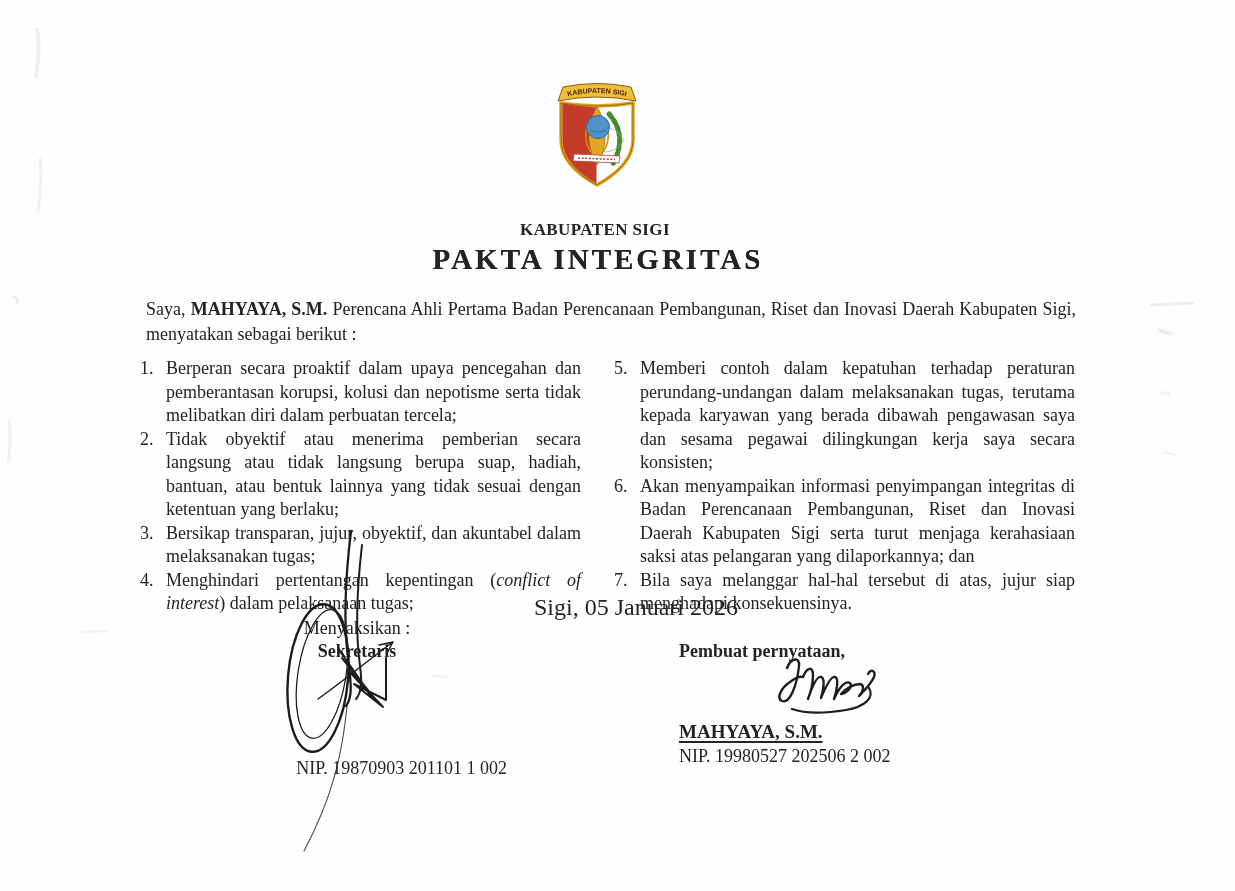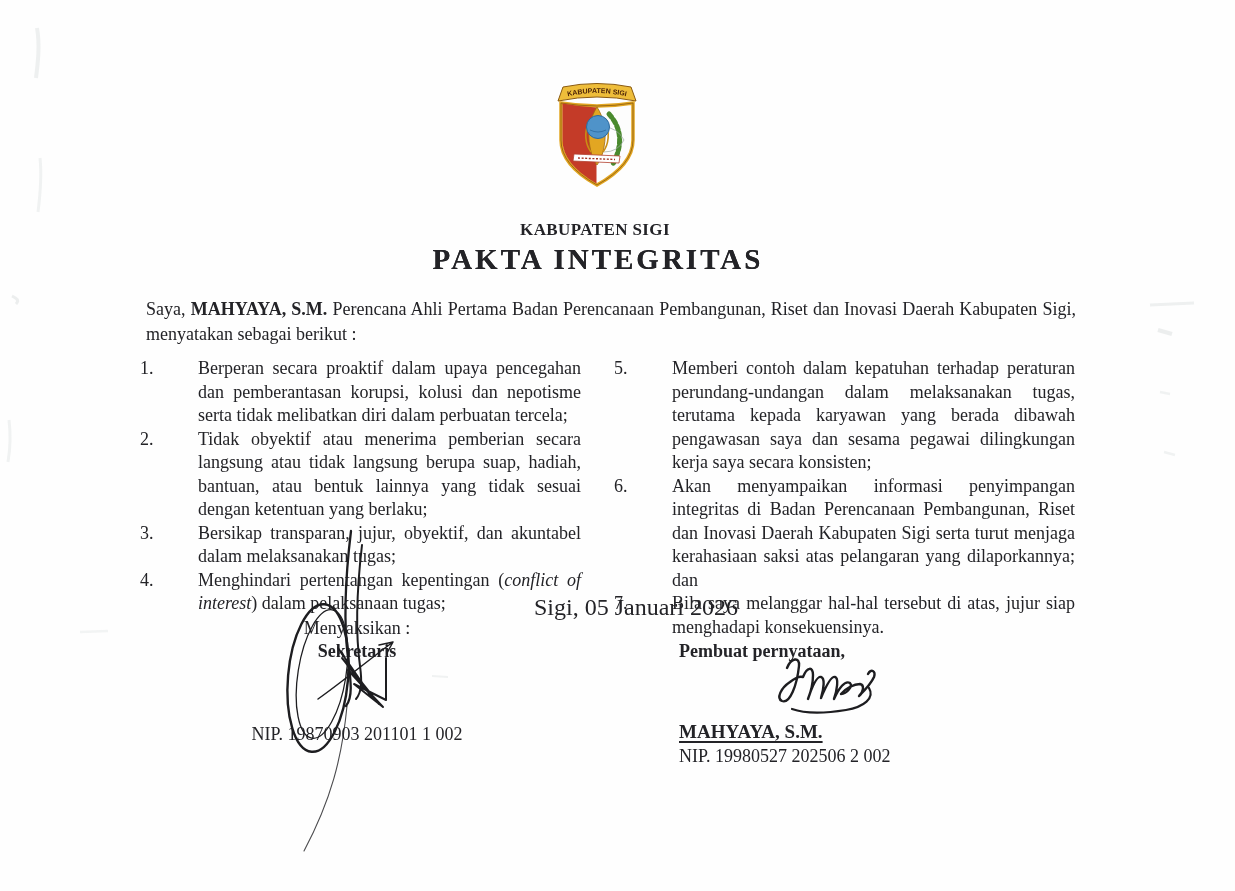--- a/index.html
+++ b/index.html
@@ -11,21 +11,21 @@
   .org1{left:0;top:197px;width:1190px;font-size:18px;font-weight:bold;letter-spacing:.4px;}
   .org2{left:0;top:220px;width:1190px;font-size:17px;font-weight:bold;letter-spacing:.4px;}
   .doctitle{left:0;top:243px;width:1196px;font-size:29px;font-weight:bold;letter-spacing:3px;
             font-family:"Liberation Serif",serif;text-shadow:0 0 .4px #333;}
   .intro{left:146px;top:297px;width:930px;font-size:18px;line-height:25px;text-align:justify;}
   .col{top:357px;font-size:18px;line-height:23.5px;}
   .col-left{left:140px;width:441px;}
   .col-right{left:614px;width:461px;}
   .li{display:flex;}
   .num{flex:0 0 26px;}
-  .txt{flex:1;display:block;text-align:justify;margin-left:32px;}
+  .txt{flex:1;display:block;text-align:justify;}
   .date{left:534px;top:594px;font-size:24px;}
   .sig-label{font-size:18px;}
   .sig-name{font-size:19px;font-weight:bold;text-decoration:underline;
             text-decoration-thickness:2px;text-underline-offset:3px;}
   .sig-nip{font-size:18px;}
   .wit{left:207px;width:300px;text-align:center;}
   .sgn{left:679px;width:300px;}
   .ink{stroke:#1d1d20;fill:none;stroke-linecap:round;stroke-linejoin:round;}
   svg{display:block;}
 </style>
@@ -96,21 +96,21 @@
     <div class="li">
       <span class="num">7.</span>
       <span class="txt">Bila saya melanggar hal-hal tersebut di atas, jujur siap menghadapi konsekuensinya.</span>
     </div>
   </div>
 
   <div class="abs date">Sigi, 05 Januari 2026</div>
 
   <div class="abs wit sig-label" style="top:618px;">Menyaksikan :</div>
   <div class="abs wit sig-label bold" style="top:641px;">Sekretaris</div>
-  <div class="abs wit sig-nip" style="top:724px;">NIP. 19870903 201101 1 002</div>
+  <div class="abs wit sig-nip" style="top:758px;text-align:right;">NIP. 19870903 201101 1 002</div>
 
   <div class="abs sgn sig-label bold" style="top:641px;">Pembuat pernyataan,</div>
   <div class="abs sgn" style="top:721px;"><span class="sig-name">MAHYAYA, S.M.</span></div>
   <div class="abs sgn sig-nip" style="top:746px;">NIP. 19980527 202506 2 002</div>
 
   <svg class="abs" style="left:0;top:0;pointer-events:none;" width="1235" height="891" viewBox="0 0 1235 891" aria-hidden="true">
 
     <g>
       <path class="ink" stroke-width="2.3" d="M351,531 C346,572 343,618 348,658 C351,682 353,697 346,706"></path>
       <path class="ink" stroke-width="2" d="M362,545 C357,588 355,630 360,666 C362,681 362,692 356,699"></path>

